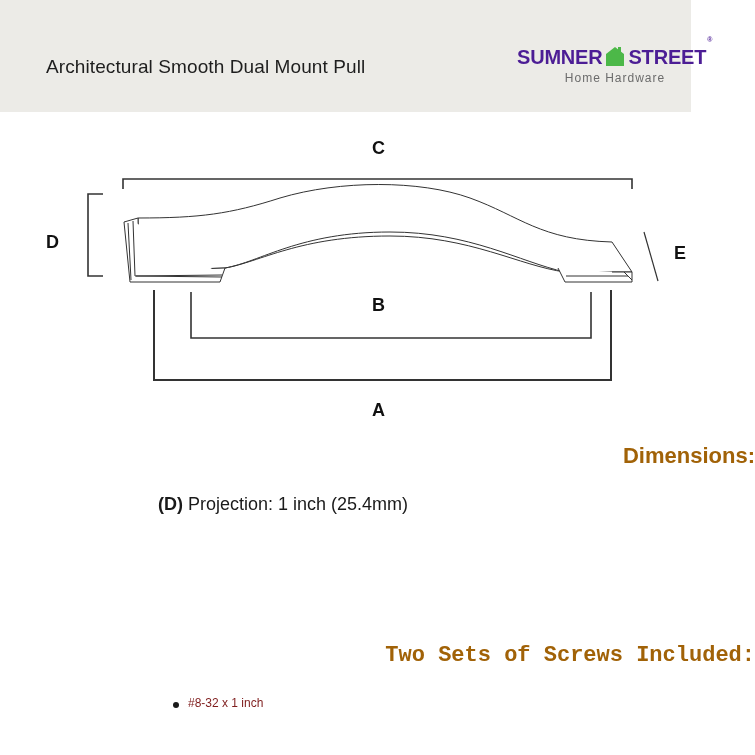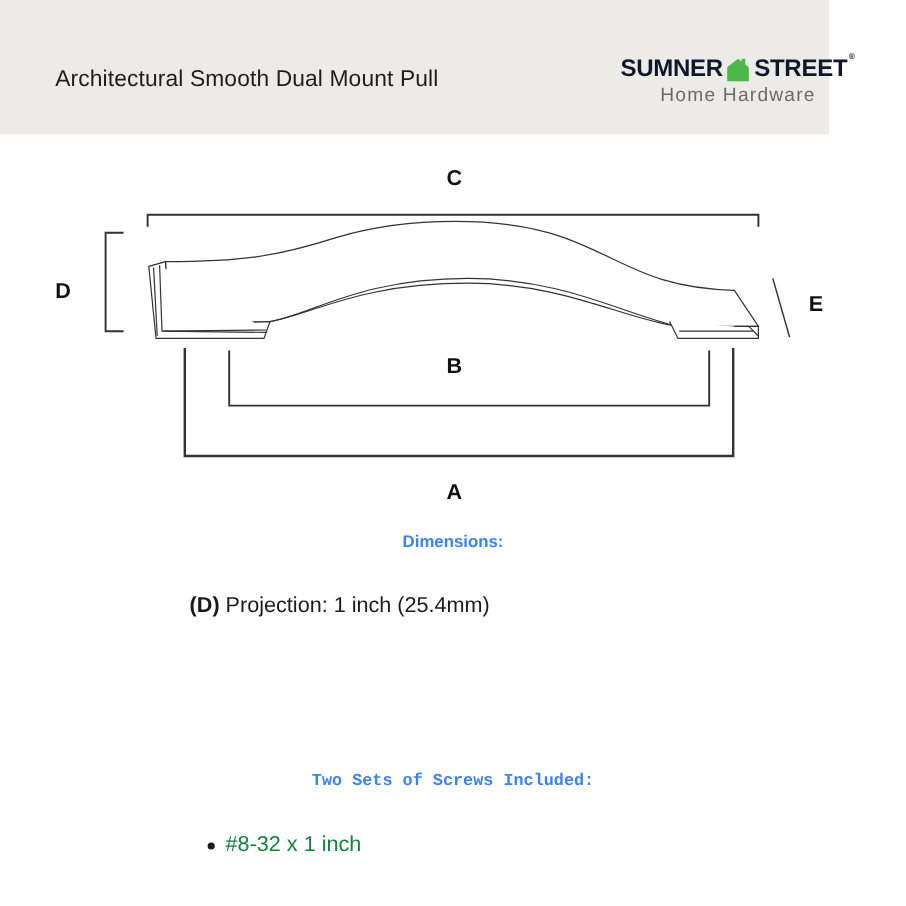--- a/index.html
+++ b/index.html
@@ -14,42 +14,42 @@
       position: absolute; left: 0; top: 0; width: 691px; height: 112px;
       background: #ecebe7;
     }
     .product-title {
       position: absolute; left: 46px; top: 56px;
       font-size: 19px; color: #1e1e1e; letter-spacing: 0.1px;
     }
     .logo { position: absolute; left: 517px; top: 46px; width: 200px; height: 42px; }
     .logo-main {
       position: absolute; left: 0; top: 0; white-space: nowrap;
-      font-weight: bold; font-size: 20px; color: #0f172a; letter-spacing: -0.2px;
-      display: flex; align-items: center;
+      font-weight: bold; font-size: 20px; color: #4c1d95; letter-spacing: -0.2px;
+      display: flex; align-items: flex-start;
     }
     .logo-house { display: inline-block; width: 20px; height: 20px; margin: 0 3px; }
     .logo-reg { font-size: 7px; vertical-align: top; position: relative; top: -10px; margin-left: 1px; }
     .logo-sub {
       position: absolute; left: 0; top: 25px; width: 196px; text-align: center;
-      font-size: 16px; color: #6b6b6b; letter-spacing: 1px;
+      font-size: 12px; color: #6b6b6b; letter-spacing: 1px;
     }
     .drawing { position: absolute; left: 0; top: 112px; width: 755px; height: 320px; }
     .dim-label {
       position: absolute; font-weight: bold; font-size: 18px; color: #111;
     }
     .section-title {
-      position: absolute; left: 0; width: 755px; text-align: center;
-      font-weight: bold; font-size: 14px; color: #3b82f6;
+      position: absolute; left: 0; width: 755px; text-align: right;
+      font-weight: bold; font-size: 22px; color: #a16207;
     }
     .dims-list { position: absolute; left: 158px; top: 492px; margin: 0; padding: 0; list-style: none; }
     .dims-list li { font-size: 18px; line-height: 25px; color: #1a1a1a; white-space: nowrap; }
     .dims-list .key { font-weight: bold; }
     .screws-list { position: absolute; left: 170px; top: 691px; margin: 0; padding: 0; list-style: none; }
-    .screws-list li { font-size: 18px; line-height: 25px; color: #15803d; position: relative; padding-left: 18px; }
+    .screws-list li { font-size: 12px; line-height: 25px; color: #7f1d1d; position: relative; padding-left: 18px; }
     .screws-list li::before {
       content: ""; position: absolute; left: 3px; top: 11px; width: 6px; height: 6px;
       border-radius: 50%; background: #1a1a1a;
     }
   </style>
 </head>
 <body>
 
 <div class="header">
   <div class="product-title">Architectural Smooth Dual Mount Pull</div>

